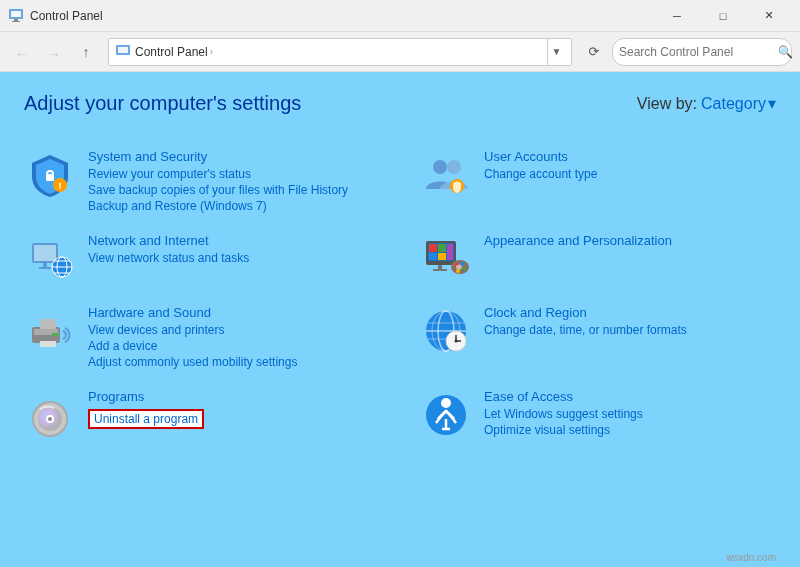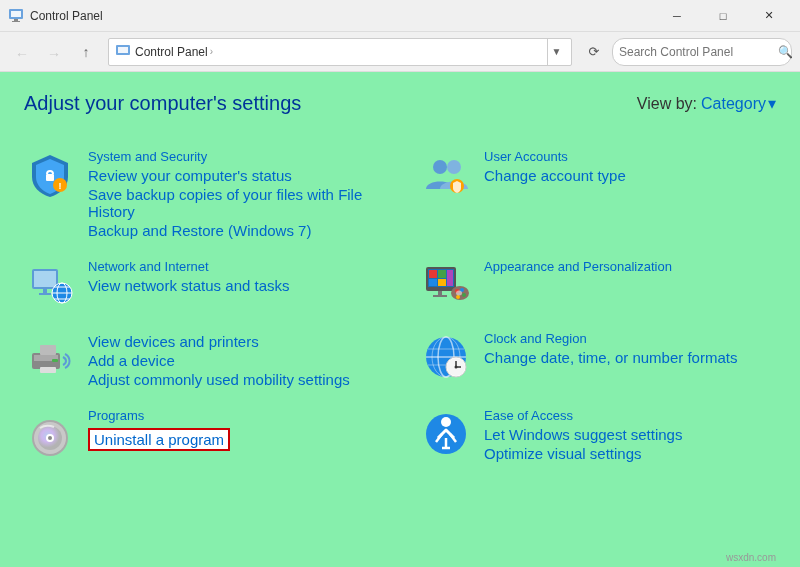--- a/index.html
+++ b/index.html
@@ -145,21 +145,21 @@
       font-size: 12px;
       font-family: inherit;
     }
     .search-icon-small {
       color: #999;
       font-size: 12px;
     }
 
     
     .main-content {
-      background: #86efac;
+      background: #7dd3fc;
       margin: 0;
       padding: 20px 24px;
       height: calc(567px - 32px - 40px);
       overflow-y: auto;
     }
 
     .page-header {
       display: flex;
       justify-content: space-between;
       align-items: center;
@@ -221,21 +221,21 @@
       color: #0066cc;
       font-size: 13px;
       font-weight: 400;
       cursor: pointer;
       margin-bottom: 3px;
       text-decoration: none;
       display: block;
     }
     .category-link {
       color: #0066cc;
-      font-size: 15px;
+      font-size: 12px;
       cursor: pointer;
       display: block;
       margin-top: 2px;
       text-decoration: none;
     }
     .category-link.highlighted {
       background: white;
       border: 2px solid #cc0000;
       padding: 1px 4px;
       display: inline-block;
@@ -413,20 +413,21 @@
           <rect x="8" y="22" width="24" height="6" fill="#aaa"></rect>
           <rect x="14" y="12" width="16" height="10" rx="1" fill="#bbb"></rect>
           <rect x="14" y="34" width="16" height="6" rx="1" fill="#ddd"></rect>
           <rect x="26" y="26" width="6" height="3" rx="1" fill="#4CAF50"></rect>
 
           <path d="M37 24 C41 26 41 30 37 32" stroke="#5C9BD6" stroke-width="2" fill="none"></path>
           <path d="M39 21 C45 24 45 32 39 35" stroke="#5C9BD6" stroke-width="2" fill="none"></path>
         </svg>
       </div>
       <div class="category-info">
+        <a class="category-title">Hardware and Sound</a>
         <a class="category-link">View devices and printers</a>
         <a class="category-link">Add a device</a>
         <a class="category-link">Adjust commonly used mobility settings</a>
       </div>
     </div>
 
     <div class="category-item">
       <div class="category-icon">
         <svg viewBox="0 0 48 48" width="48" height="48">
 

